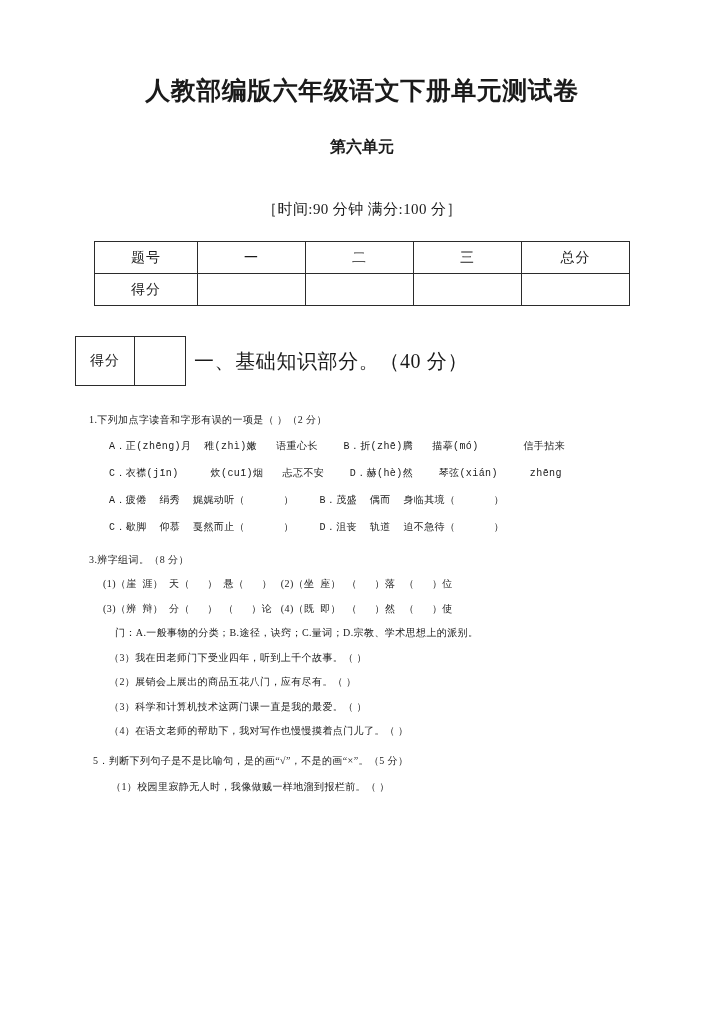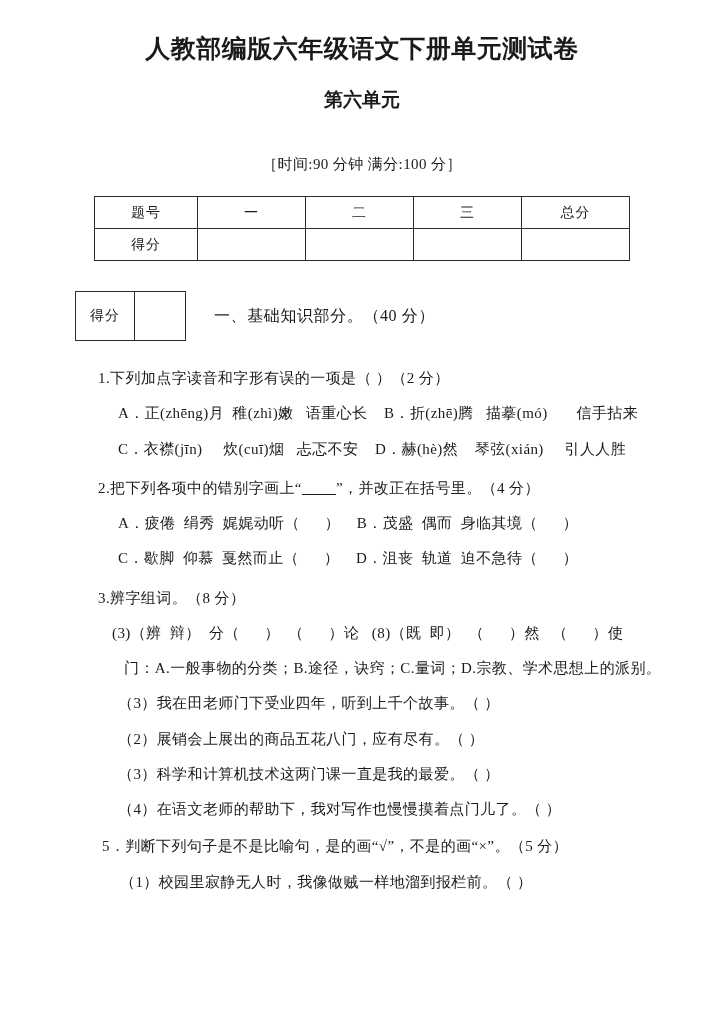--- a/index.html
+++ b/index.html
@@ -23,28 +23,28 @@
     position: relative;
   }
 
   
   .doc-title {
     text-align: center;
     font-size: 25px;
     font-weight: bold;
     letter-spacing: 0.5px;
     margin: 0;
-    padding-top: 32px;
+    padding-top: 74px;
     font-family: "Liberation Sans", "DejaVu Sans", sans-serif;
   }
   .doc-subtitle {
     text-align: center;
-    font-size: 19px;
+    font-size: 16px;
     font-weight: bold;
-    margin: 0;
+    margin: 8px;
     padding-top: 22px;
     font-family: "Liberation Sans", "DejaVu Sans", sans-serif;
   }
   .doc-meta {
     text-align: center;
     font-size: 15px;
     margin: 16px;
     padding-top: 26px;
     letter-spacing: 0.4px;
   }
@@ -85,40 +85,40 @@
     border: 1px solid #2b2b2b;
     height: 46px;
     text-align: center;
     vertical-align: middle;
     font-size: 14px;
     letter-spacing: 1px;
   }
   table.defen-box td.lbl { width: 56px; }
   table.defen-box td.blank { width: 48px; }
   .section-heading {
-    margin-left: 28px;
-    font-size: 16px;
+    margin-left: 8px;
+    font-size: 20px;
     letter-spacing: 0.6px;
     text-align: right;
   }
 
   
   .questions {
     margin-top: 26px;
     padding-left: 86px;
     padding-right: 40px;
   }
   .q {
-    font-size: 15px;
+    font-size: 10px;
     line-height: 1.55;
     letter-spacing: 0.4px;
-    margin: 12px;
+    margin: 3px;
   }
   .q-stem { margin-top: 16px; }
-  .q-opts { margin-top: 11px; padding-left: 20px; white-space: pre; }
+  .q-opts { margin-top: 11px; padding-left: 20px; white-space: pre; font-family: Liberation Mono, monospace; }
   .q-opts.row2 { margin-top: 12px; }
   .q-sub { margin-top: 9px; padding-left: 14px; white-space: pre; }
   .q-line { margin-top: 9px; padding-left: 20px; }
   .q-defs { margin-top: 9px; padding-left: 26px; }
   .q4-stem { margin-top: 17px; padding-left: 0px; }
   .q5-stem { margin-top: 14px; padding-left: 4px; }
   .q5-sub { margin-top: 11px; padding-left: 22px; }
   .underline-blank {
     display: inline-block;
     width: 34px;
@@ -165,28 +165,28 @@
       </tr>
     </tbody>
       </table>
     <div class="section-heading">一、基础知识部分。（40 分）</div>
   </div>
 
   <div class="questions">
 
     <p class="q q-stem">1.下列加点字读音和字形有误的一项是（      ）（2 分）</p>
     <p class="q q-opts">A．正(zhēng)月  稚(zhì)嫩   语重心长    B．折(zhē)腾   描摹(mó)       信手拈来</p>
-    <p class="q q-opts row2">C．衣襟(jīn)     炊(cuī)烟   忐忑不安    D．赫(hè)然    琴弦(xián)     引人人胜</p>
+    <p class="q q-opts row2">C．衣襟(jīn)     炊(cuī)烟   忐忑不安    D．赫(hè)然    琴弦(xián)     zhēng</p>
 
-    <p class="q q-stem"><span>2.把下列各项中的错别字画上“</span><span class="underline-blank"></span><span>”，并改正在括号里。（4 分）</span></p>
     <p class="q q-opts">A．疲倦  绢秀  娓娓动听（      ）    B．茂盛  偶而  身临其境（      ）</p>
     <p class="q q-opts row2">C．歇脚  仰慕  戛然而止（      ）    D．沮丧  轨道  迫不急待（      ）</p>
 
     <p class="q q-stem">3.辨字组词。（8 分）</p>
-    <p class="q q-sub">(3)（辨  辩）  分（      ）  （      ）论   (8)（既  即）  （      ）然   （      ）使</p>
+    <p class="q q-sub">(1)（崖  涯）  天（      ）  悬（      ）   (2)（坐  座）  （      ）落   （      ）位</p>
+    <p class="q q-sub">(3)（辨  辩）  分（      ）  （      ）论   (4)（既  即）  （      ）然   （      ）使</p>
 
     <p class="q q-defs">门：A.一般事物的分类；B.途径，诀窍；C.量词；D.宗教、学术思想上的派别。</p>
     <p class="q q-line">（3）我在田老师门下受业四年，听到上千个故事。（      ）</p>
     <p class="q q-line">（2）展销会上展出的商品五花八门，应有尽有。（      ）</p>
     <p class="q q-line">（3）科学和计算机技术这两门课一直是我的最爱。（      ）</p>
     <p class="q q-line">（4）在语文老师的帮助下，我对写作也慢慢摸着点门儿了。（      ）</p>
 
     <p class="q q5-stem">5．判断下列句子是不是比喻句，是的画“√”，不是的画“×”。（5 分）</p>
     <p class="q q5-sub">（1）校园里寂静无人时，我像做贼一样地溜到报栏前。（      ）</p>
 

